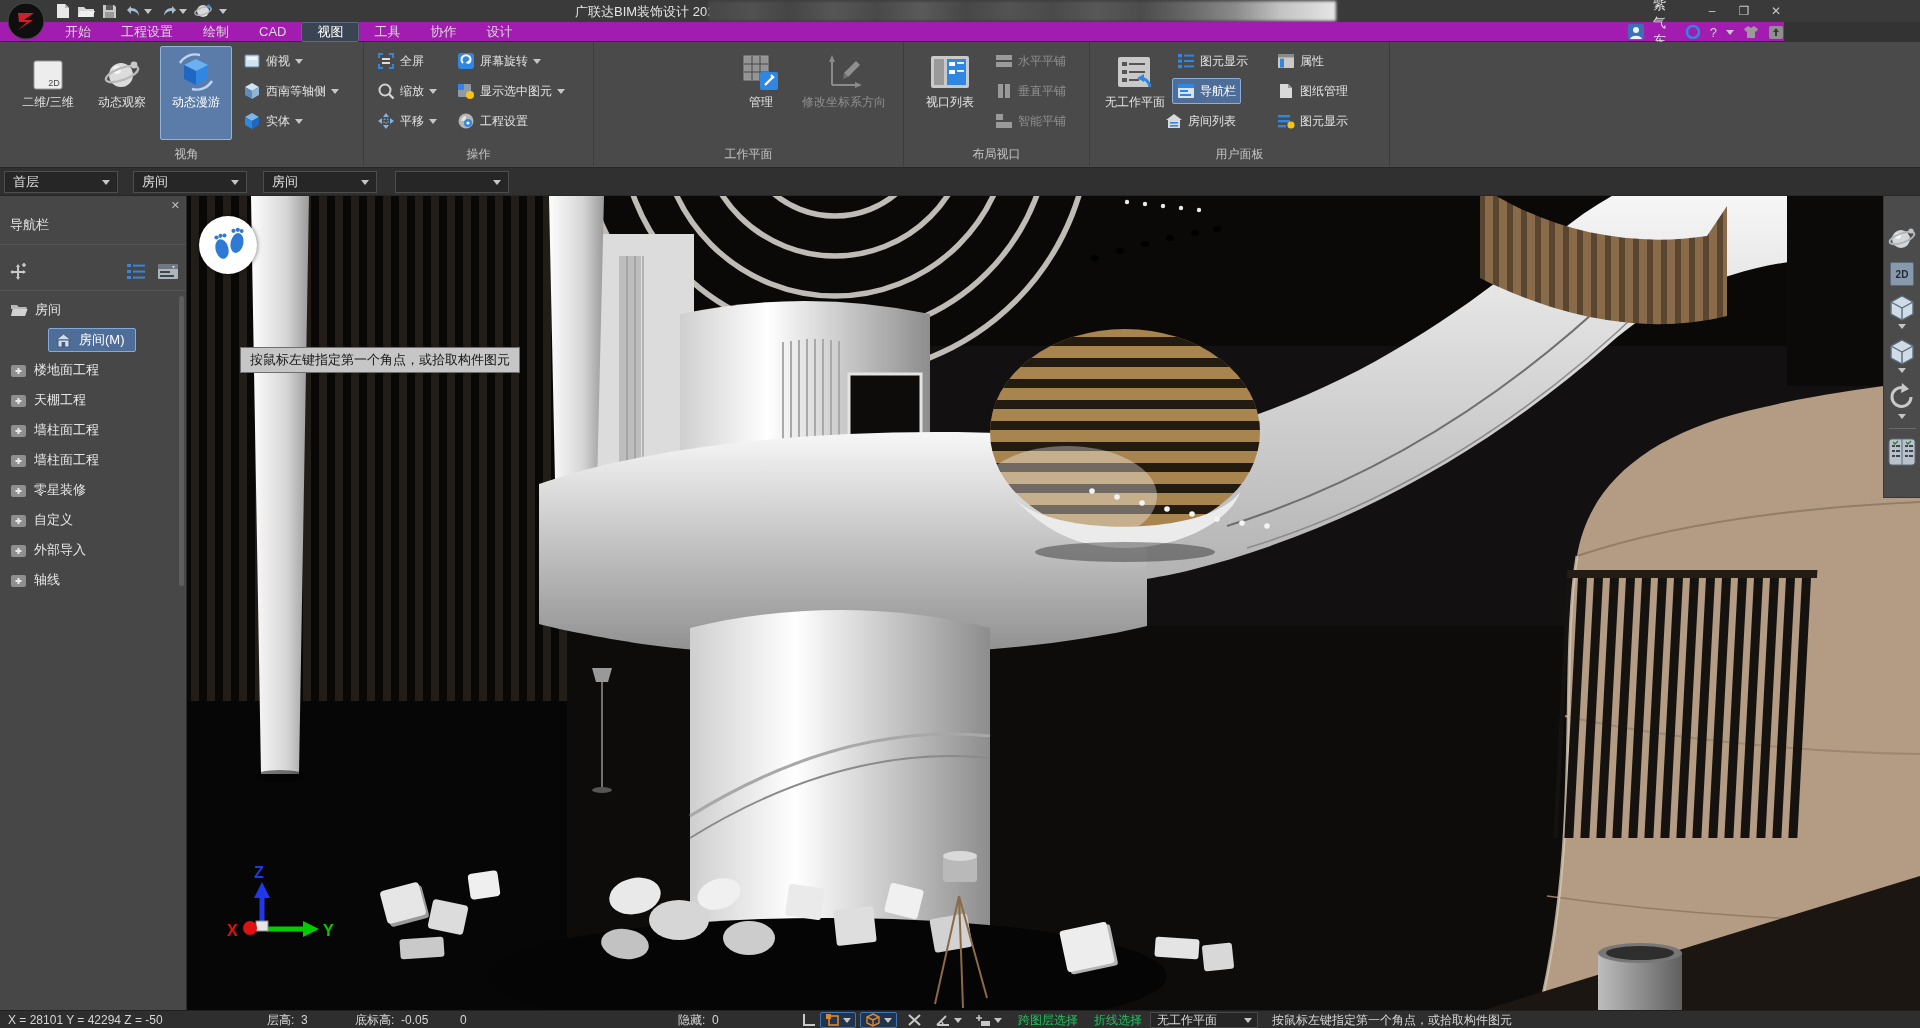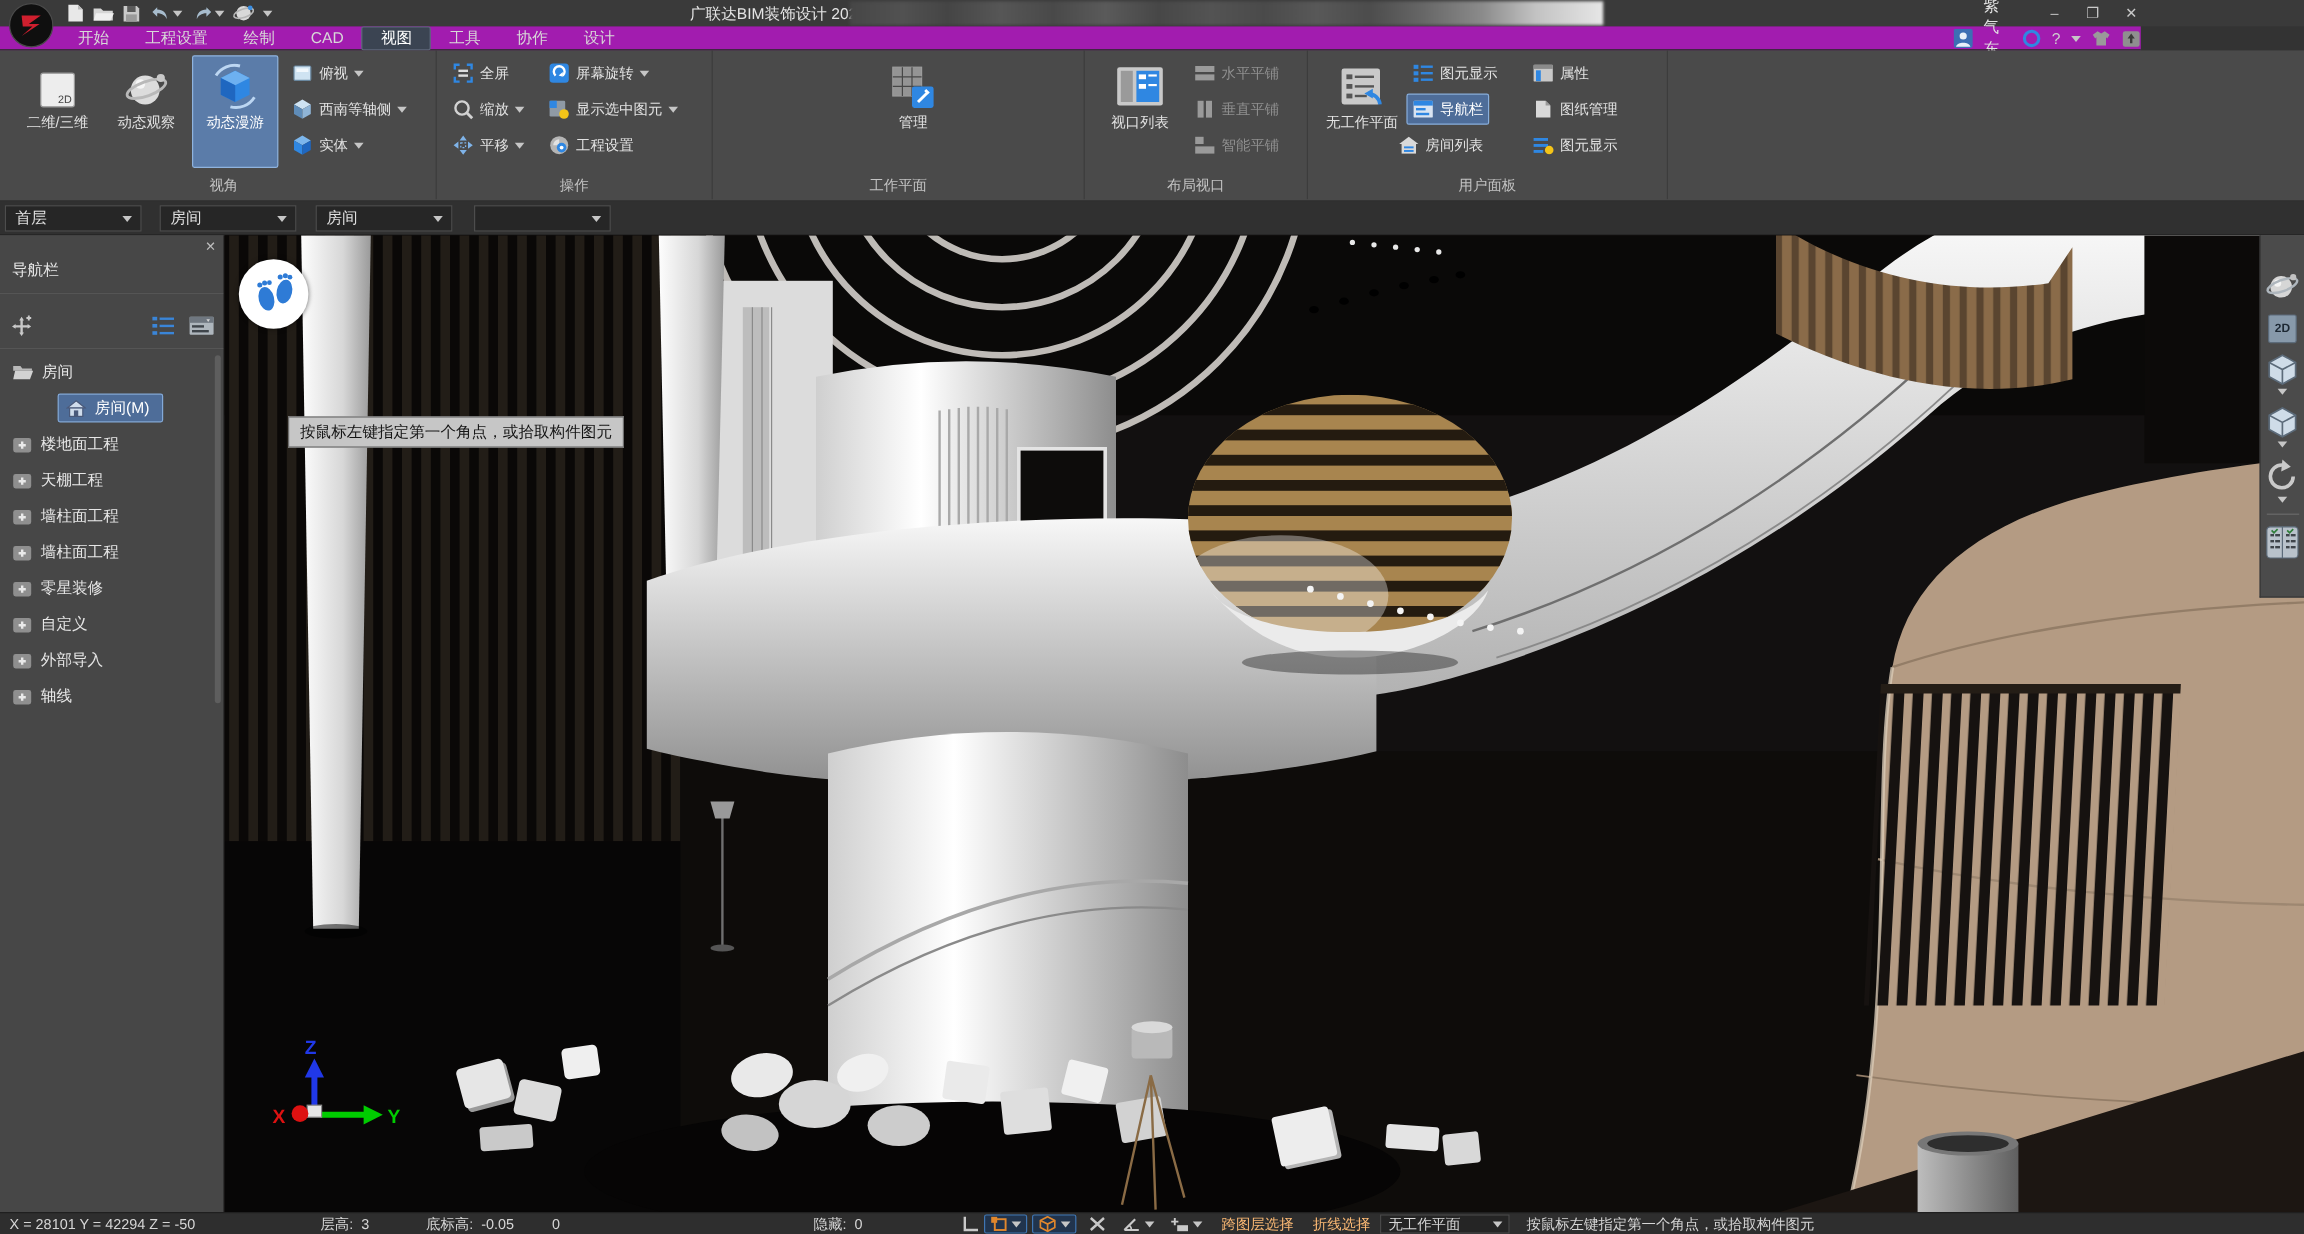--- a/index.html
+++ b/index.html
@@ -53,21 +53,21 @@
 #footbadge{position:absolute;left:12px;top:20px;width:58px;height:58px;border-radius:50%;background:#fff;box-shadow:0 0 4px rgba(0,0,0,.6)}
 
 #rtools{position:absolute;left:1883px;top:196px;width:37px;height:302px;background:#4b4b4b;border-left:1px solid #383838;border-bottom:1px solid #383838}
 .rt{position:absolute;left:0;width:100%;display:flex;justify-content:center}
 #rt-2d{width:24px;height:24px;background:#8799aa;border:1px solid #5c6b7a;color:#1d2833;font-size:10px;font-weight:bold;display:flex;align-items:center;justify-content:center;border-radius:2px}
 
 #statusbar{position:absolute;left:0;top:1010px;width:1920px;height:18px;background:#2e2e2e;border-top:1px solid #1f1f1f;font-size:12px;color:#d6d6d6}
 #statusbar .st{position:absolute;top:0;line-height:18px;white-space:nowrap}
 .sb-btn{position:absolute;top:1px;height:16px;display:flex;align-items:center;gap:3px;padding:0 4px;border:1px solid transparent;border-radius:2px}
 .sb-btn.on{background:#21344d;border-color:#3f76b4}
-.sb-txt{position:absolute;top:0;line-height:18px;padding:0 6px;color:#fdba74}
+.sb-txt{position:absolute;top:0;line-height:18px;padding:0 6px;color:#22c55e}
 #wp-dd{position:absolute;left:1150px;top:1px;width:108px;height:16px;background:#252525;border:1px solid #484848;line-height:14px;padding:0 6px;color:#d8d8d8}
 #wp-dd .caret{position:absolute;right:5px;top:5px}
 svg{display:block}
 </style>
 </head>
 <body>
 
 <div id="titlebar">
   <div id="qat">
     <span class="qi">
@@ -290,20 +290,31 @@
     <div class="rbig" style="left:143px;width:48px">
       <div class="rbi">
           <svg width="36" height="36">
             <rect x="1" y="1" width="24" height="24" fill="#949494" stroke="#9c9c9c"></rect>
             <path d="M1,9 h24 M1,17 h24 M9,1 v24 M17,1 v24" stroke="#474747"></path>
             <rect x="17" y="17" width="18" height="18" rx="2" fill="#2f87e2"></rect>
             <path d="M22,30 L30,22 M28,20 l3,3" stroke="#fff" stroke-width="2.4"></path>
           </svg>
         </div>
       <div class="rbl">管理</div>
+    </div>
+    <div class="rbig dis" style="left:194px;width:112px">
+      <div class="rbi">
+          <svg width="40" height="38">
+            <path d="M8,32 L8,6 M8,32 L34,32" stroke="#8a8a8a" stroke-width="2"></path>
+            <path d="M8,2 L5,9 H11 Z M38,32 L31,29 V35 Z" fill="#8a8a8a"></path>
+            <path d="M20,20 L32,8 L36,12 L24,24 Z" fill="#8f8f8f"></path>
+            <path d="M20,20 L19,26 L24,24 Z" fill="#6f6f6f"></path>
+          </svg>
+        </div>
+      <div class="rbl">修改坐标系方向</div>
     </div>
     <div class="rglabel">工作平面</div>
   </div>
 
   <div class="rgroup" style="left:904px;width:186px">
     <div class="rbig" style="left:9px;width:74px">
       <div class="rbi">
           <svg width="40" height="36">
             <rect x="1" y="1" width="38" height="32" rx="2" fill="#c9c9c9"></rect>
             <rect x="4" y="4" width="10" height="26" fill="#9a9a9a"></rect>

